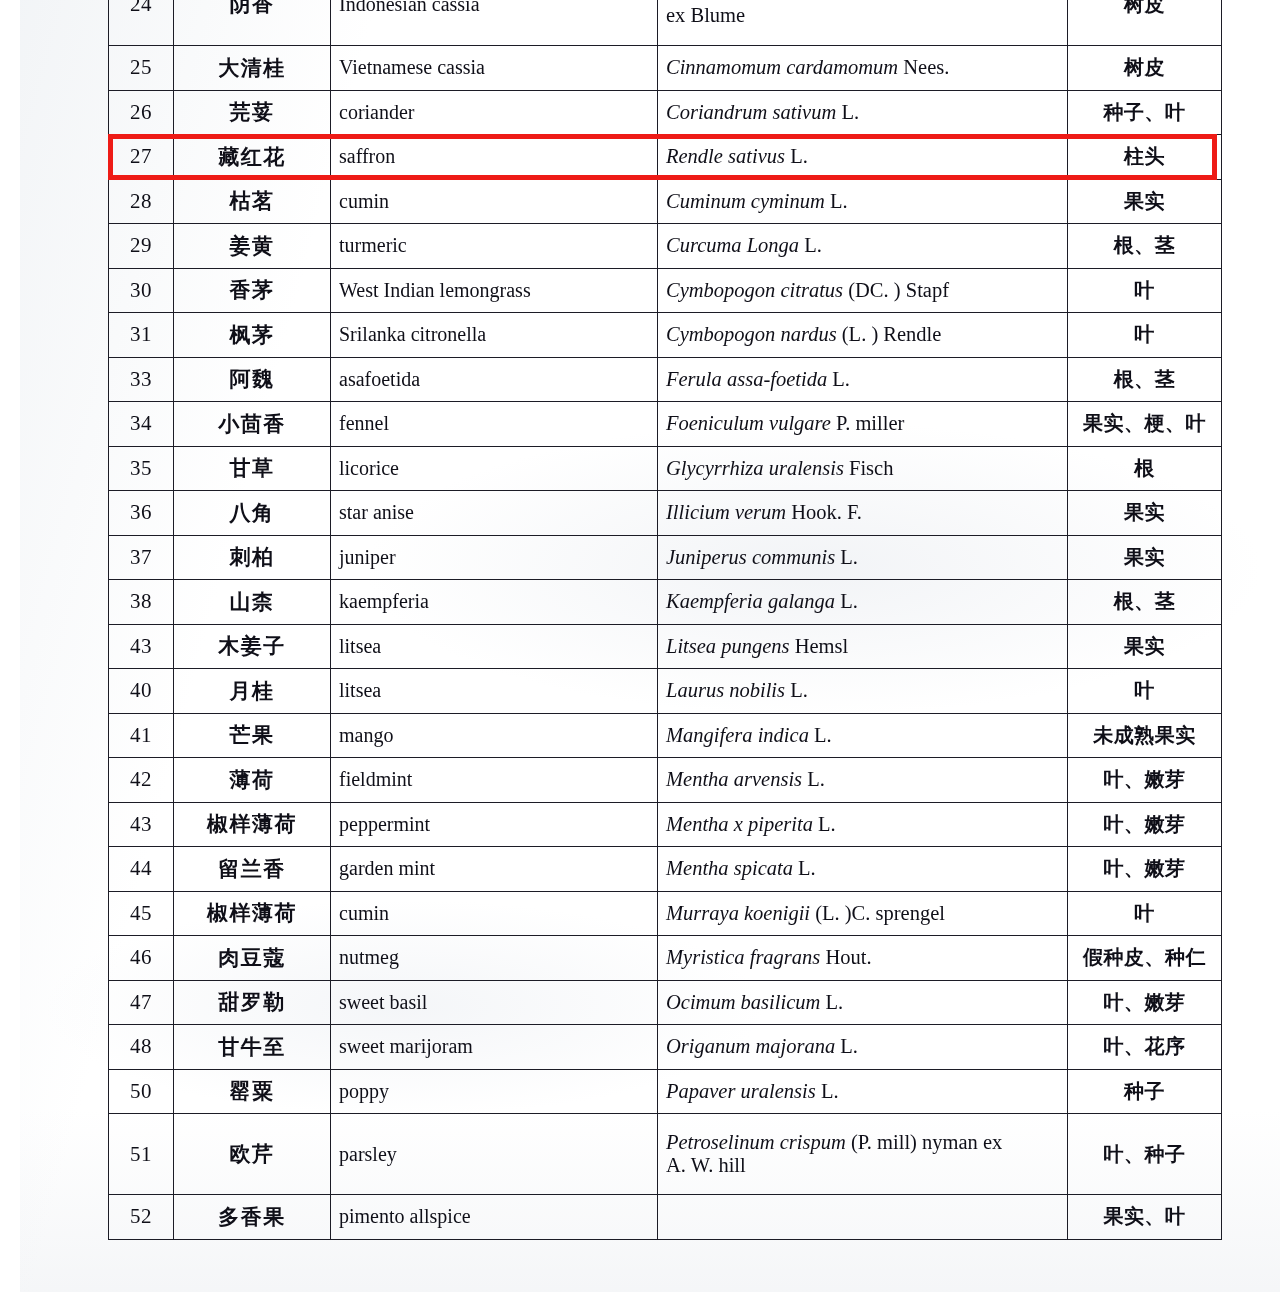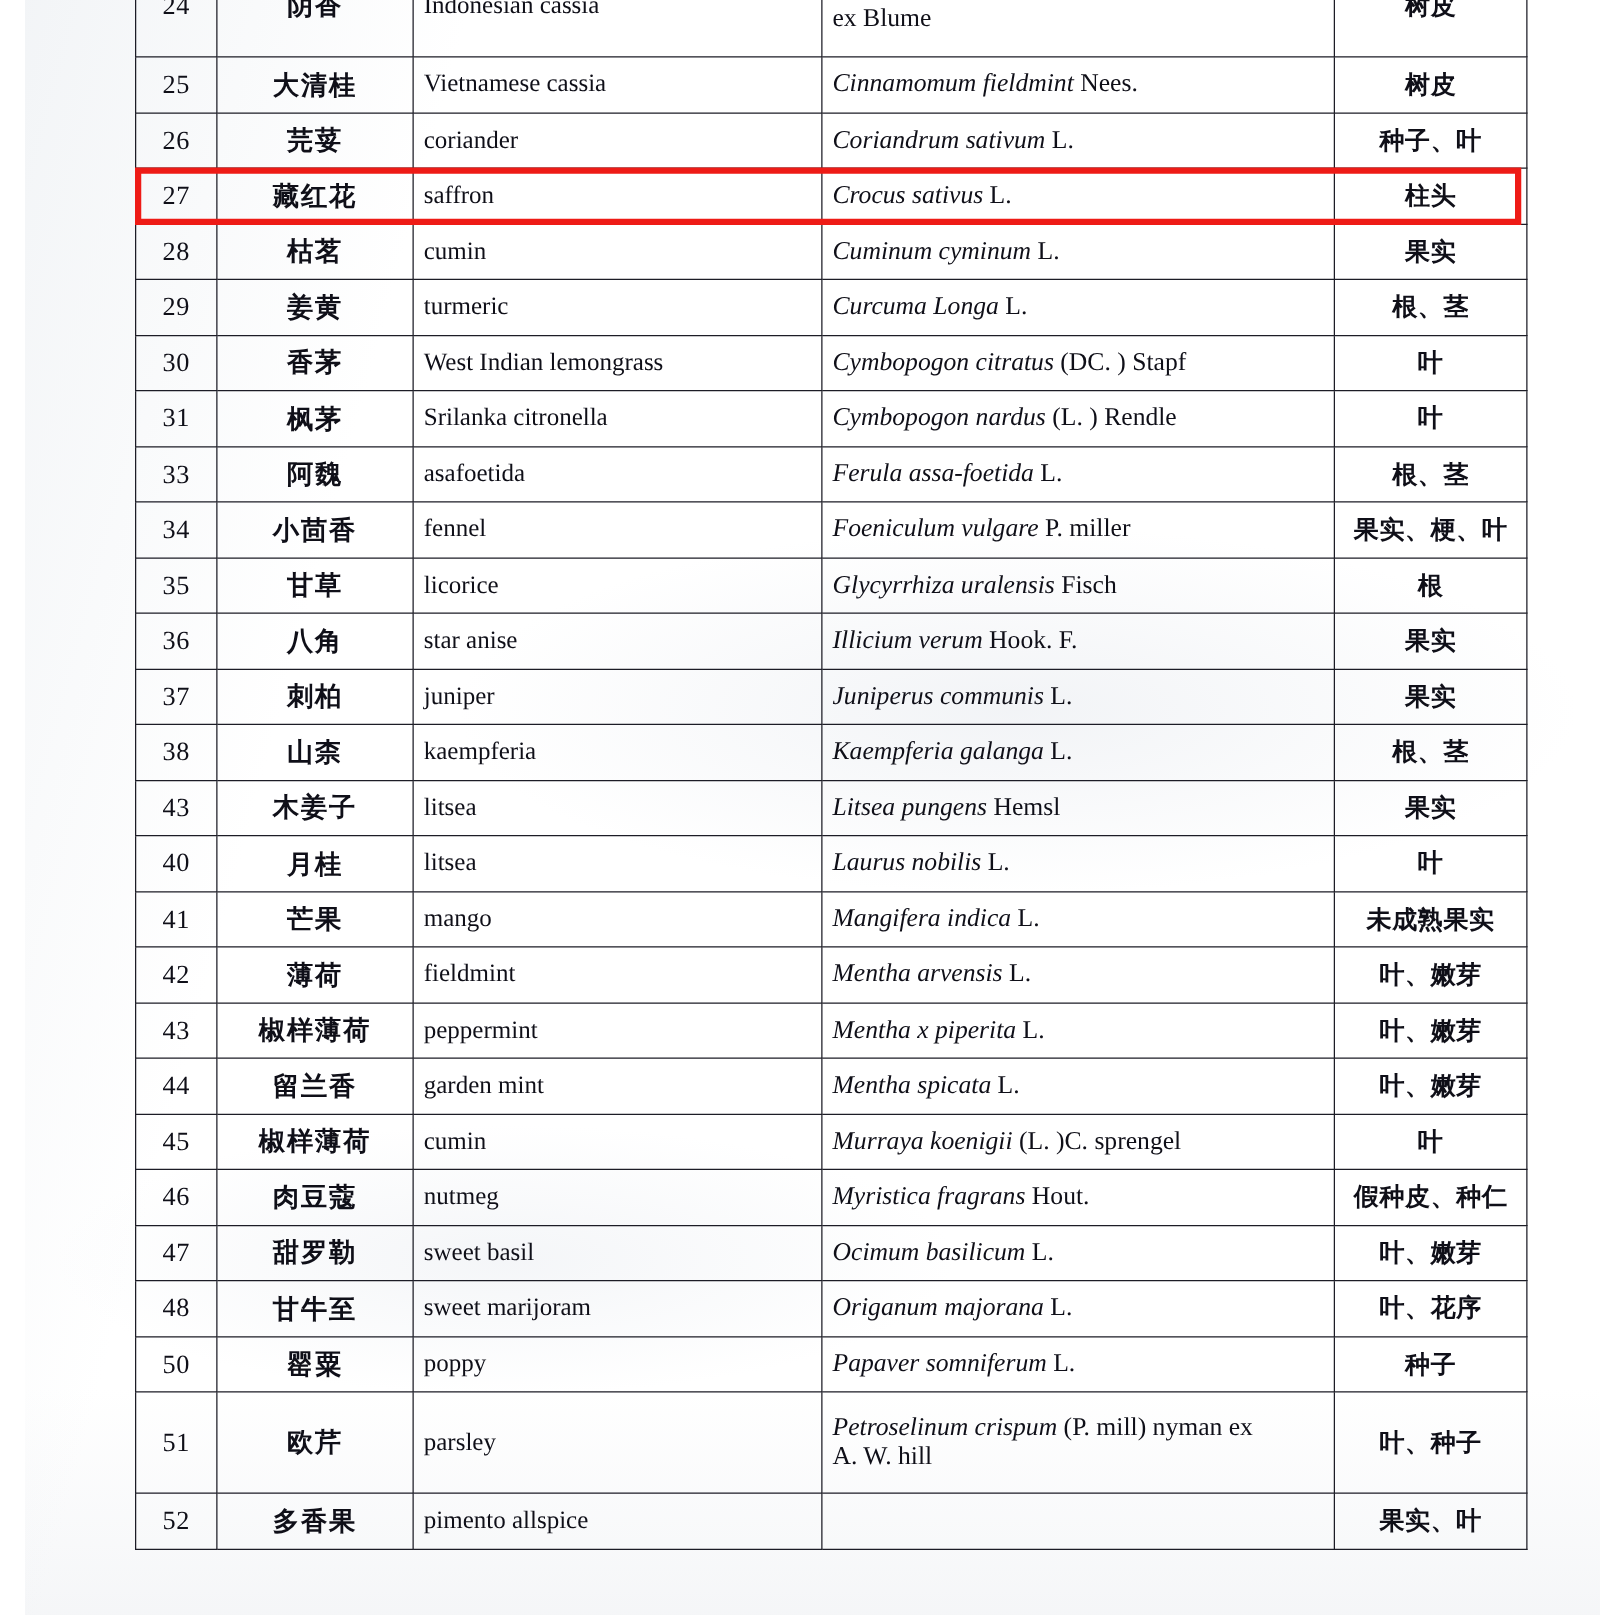--- a/index.html
+++ b/index.html
@@ -138,35 +138,35 @@
           <td class="cell-no">24</td>
           <td class="cell-cn">阴香</td>
           <td class="cell-en">Indonesian cassia</td>
           <td class="cell-sci"><span></span><br><span class="auth">ex Blume</span></td>
           <td class="cell-part">树皮</td>
         </tr>
         <tr class="row-std">
           <td class="cell-no">25</td>
           <td class="cell-cn">大清桂</td>
           <td class="cell-en">Vietnamese cassia</td>
-          <td class="cell-sci"><span>Cinnamomum fieldmint</span> <span class="auth">Nees.</span></td>
+          <td class="cell-sci"><span>Cinnamomum cardamomum</span> <span class="auth">Nees.</span></td>
           <td class="cell-part">树皮</td>
         </tr>
         <tr class="row-std">
           <td class="cell-no">26</td>
           <td class="cell-cn">芫荽</td>
           <td class="cell-en">coriander</td>
           <td class="cell-sci"><span>Coriandrum sativum</span> <span class="auth">L.</span></td>
           <td class="cell-part">种子、叶</td>
         </tr>
         <tr class="row-std">
           <td class="cell-no">27</td>
           <td class="cell-cn">藏红花</td>
           <td class="cell-en">saffron</td>
-          <td class="cell-sci"><span>Crocus sativus</span> <span class="auth">L.</span></td>
+          <td class="cell-sci"><span>Rendle sativus</span> <span class="auth">L.</span></td>
           <td class="cell-part">柱头</td>
         </tr>
         <tr class="row-std">
           <td class="cell-no">28</td>
           <td class="cell-cn">枯茗</td>
           <td class="cell-en">cumin</td>
           <td class="cell-sci"><span>Cuminum cyminum</span> <span class="auth">L.</span></td>
           <td class="cell-part">果实</td>
         </tr>
         <tr class="row-std">
@@ -299,21 +299,21 @@
           <td class="cell-no">48</td>
           <td class="cell-cn">甘牛至</td>
           <td class="cell-en">sweet marijoram</td>
           <td class="cell-sci"><span>Origanum majorana</span> <span class="auth">L.</span></td>
           <td class="cell-part">叶、花序</td>
         </tr>
         <tr class="row-std">
           <td class="cell-no">50</td>
           <td class="cell-cn">罂粟</td>
           <td class="cell-en">poppy</td>
-          <td class="cell-sci"><span>Papaver somniferum</span> <span class="auth">L.</span></td>
+          <td class="cell-sci"><span>Papaver uralensis</span> <span class="auth">L.</span></td>
           <td class="cell-part">种子</td>
         </tr>
         <tr class="row-std row-tall">
           <td class="cell-no">51</td>
           <td class="cell-cn">欧芹</td>
           <td class="cell-en">parsley</td>
           <td class="cell-sci"><span>Petroselinum crispum</span> <span class="auth">(P. mill) nyman ex</span><br><span class="auth">A. W. hill</span></td>
           <td class="cell-part">叶、种子</td>
         </tr>
         <tr class="row-std">

